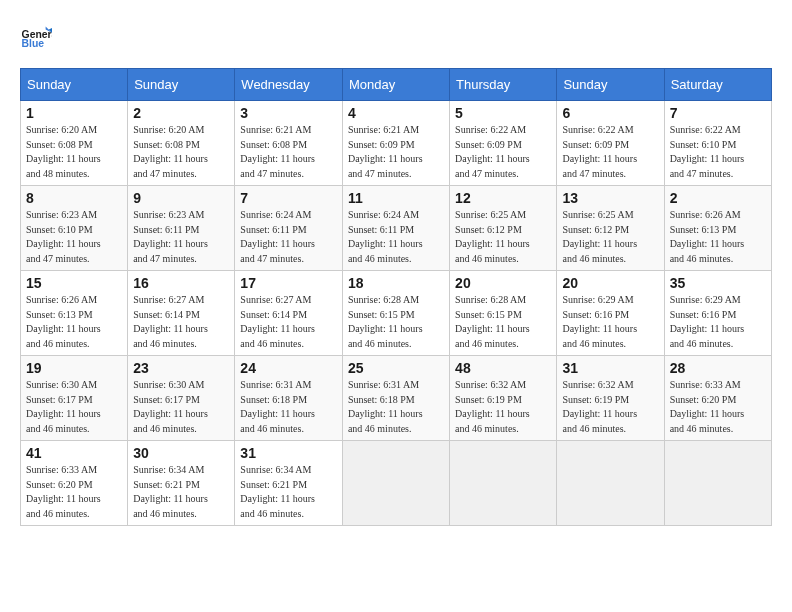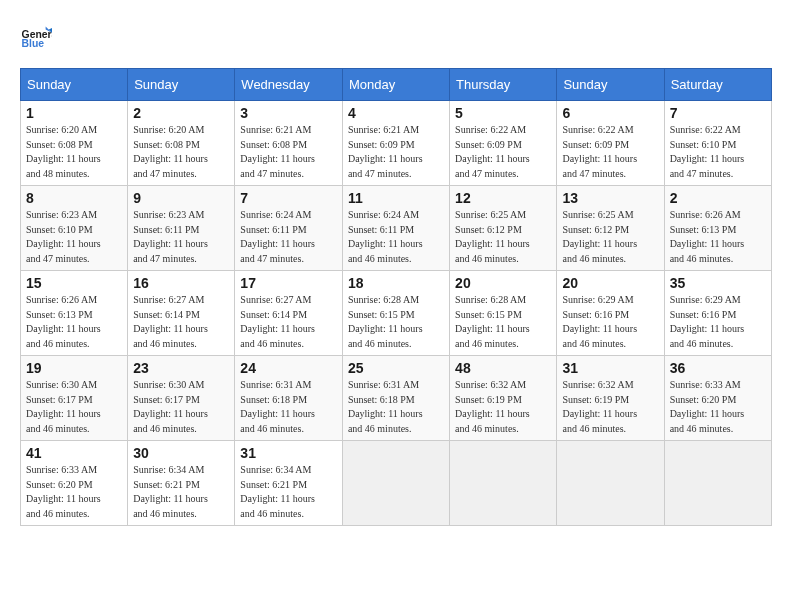--- a/index.html
+++ b/index.html
@@ -305,21 +305,21 @@
 and 46 minutes.</div>
         </td>
         <td>
           <span class="day-num">31</span>
           <div class="day-info" style="white-space: pre-line;">Sunrise: 6:32 AM
 Sunset: 6:19 PM
 Daylight: 11 hours
 and 46 minutes.</div>
         </td>
         <td>
-          <span class="day-num">36</span>
+          <span class="day-num">28</span>
           <div class="day-info" style="white-space: pre-line;">Sunrise: 6:33 AM
 Sunset: 6:20 PM
 Daylight: 11 hours
 and 46 minutes.</div>
         </td>
       </tr>
       <tr>
         <td>
           <span class="day-num">41</span>
           <div class="day-info" style="white-space: pre-line;">Sunrise: 6:33 AM

